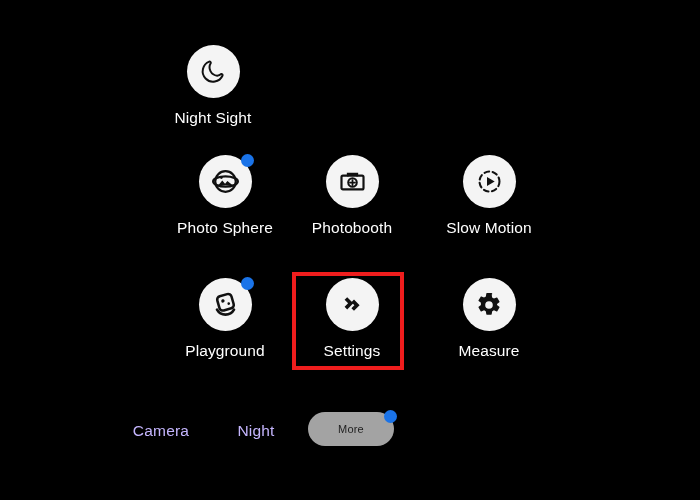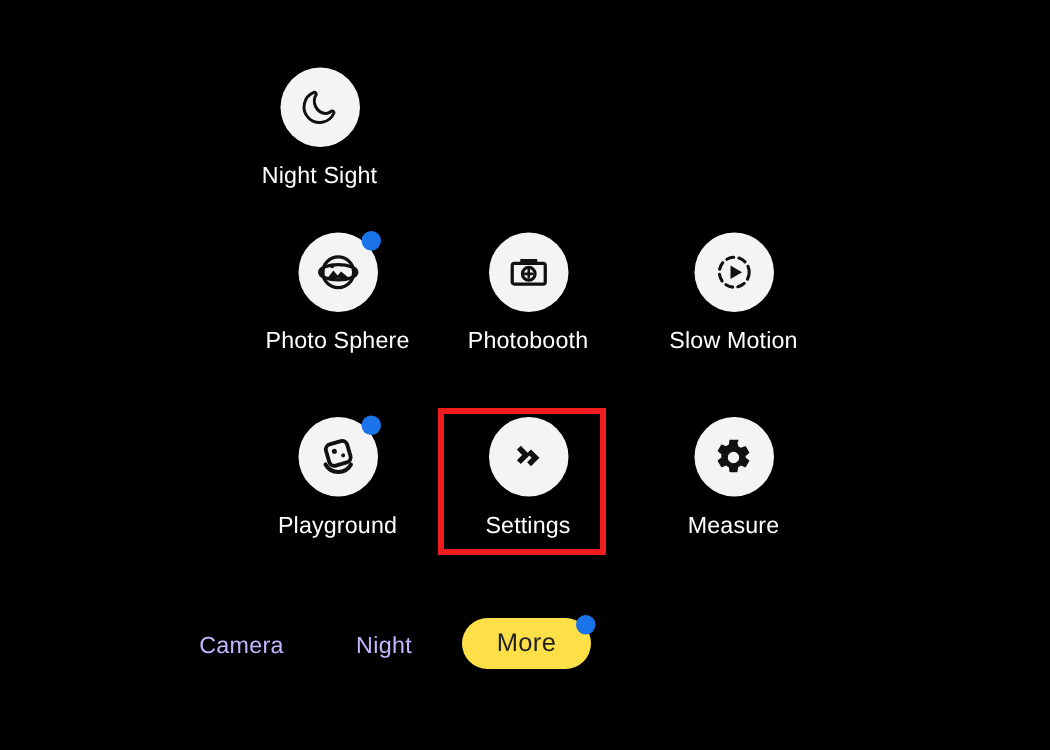--- a/index.html
+++ b/index.html
@@ -117,23 +117,23 @@
     position: absolute;
     left: 308px;
     top: 2px;
     width: 90px;
     height: 36px;
   }
   #bar-more {
     width: 86px;
     height: 34px;
     border-radius: 17px;
-    background: #fde047;
+    background: #a3a3a3;
     color: #1f1f1f;
-    font-size: 17px;
+    font-size: 11px;
     letter-spacing: 0.2px;
     display: flex;
     align-items: center;
     justify-content: center;
     white-space: nowrap;
   }
   #bar-more-dot {
     position: absolute;
     right: 1px;
     top: -2px;

